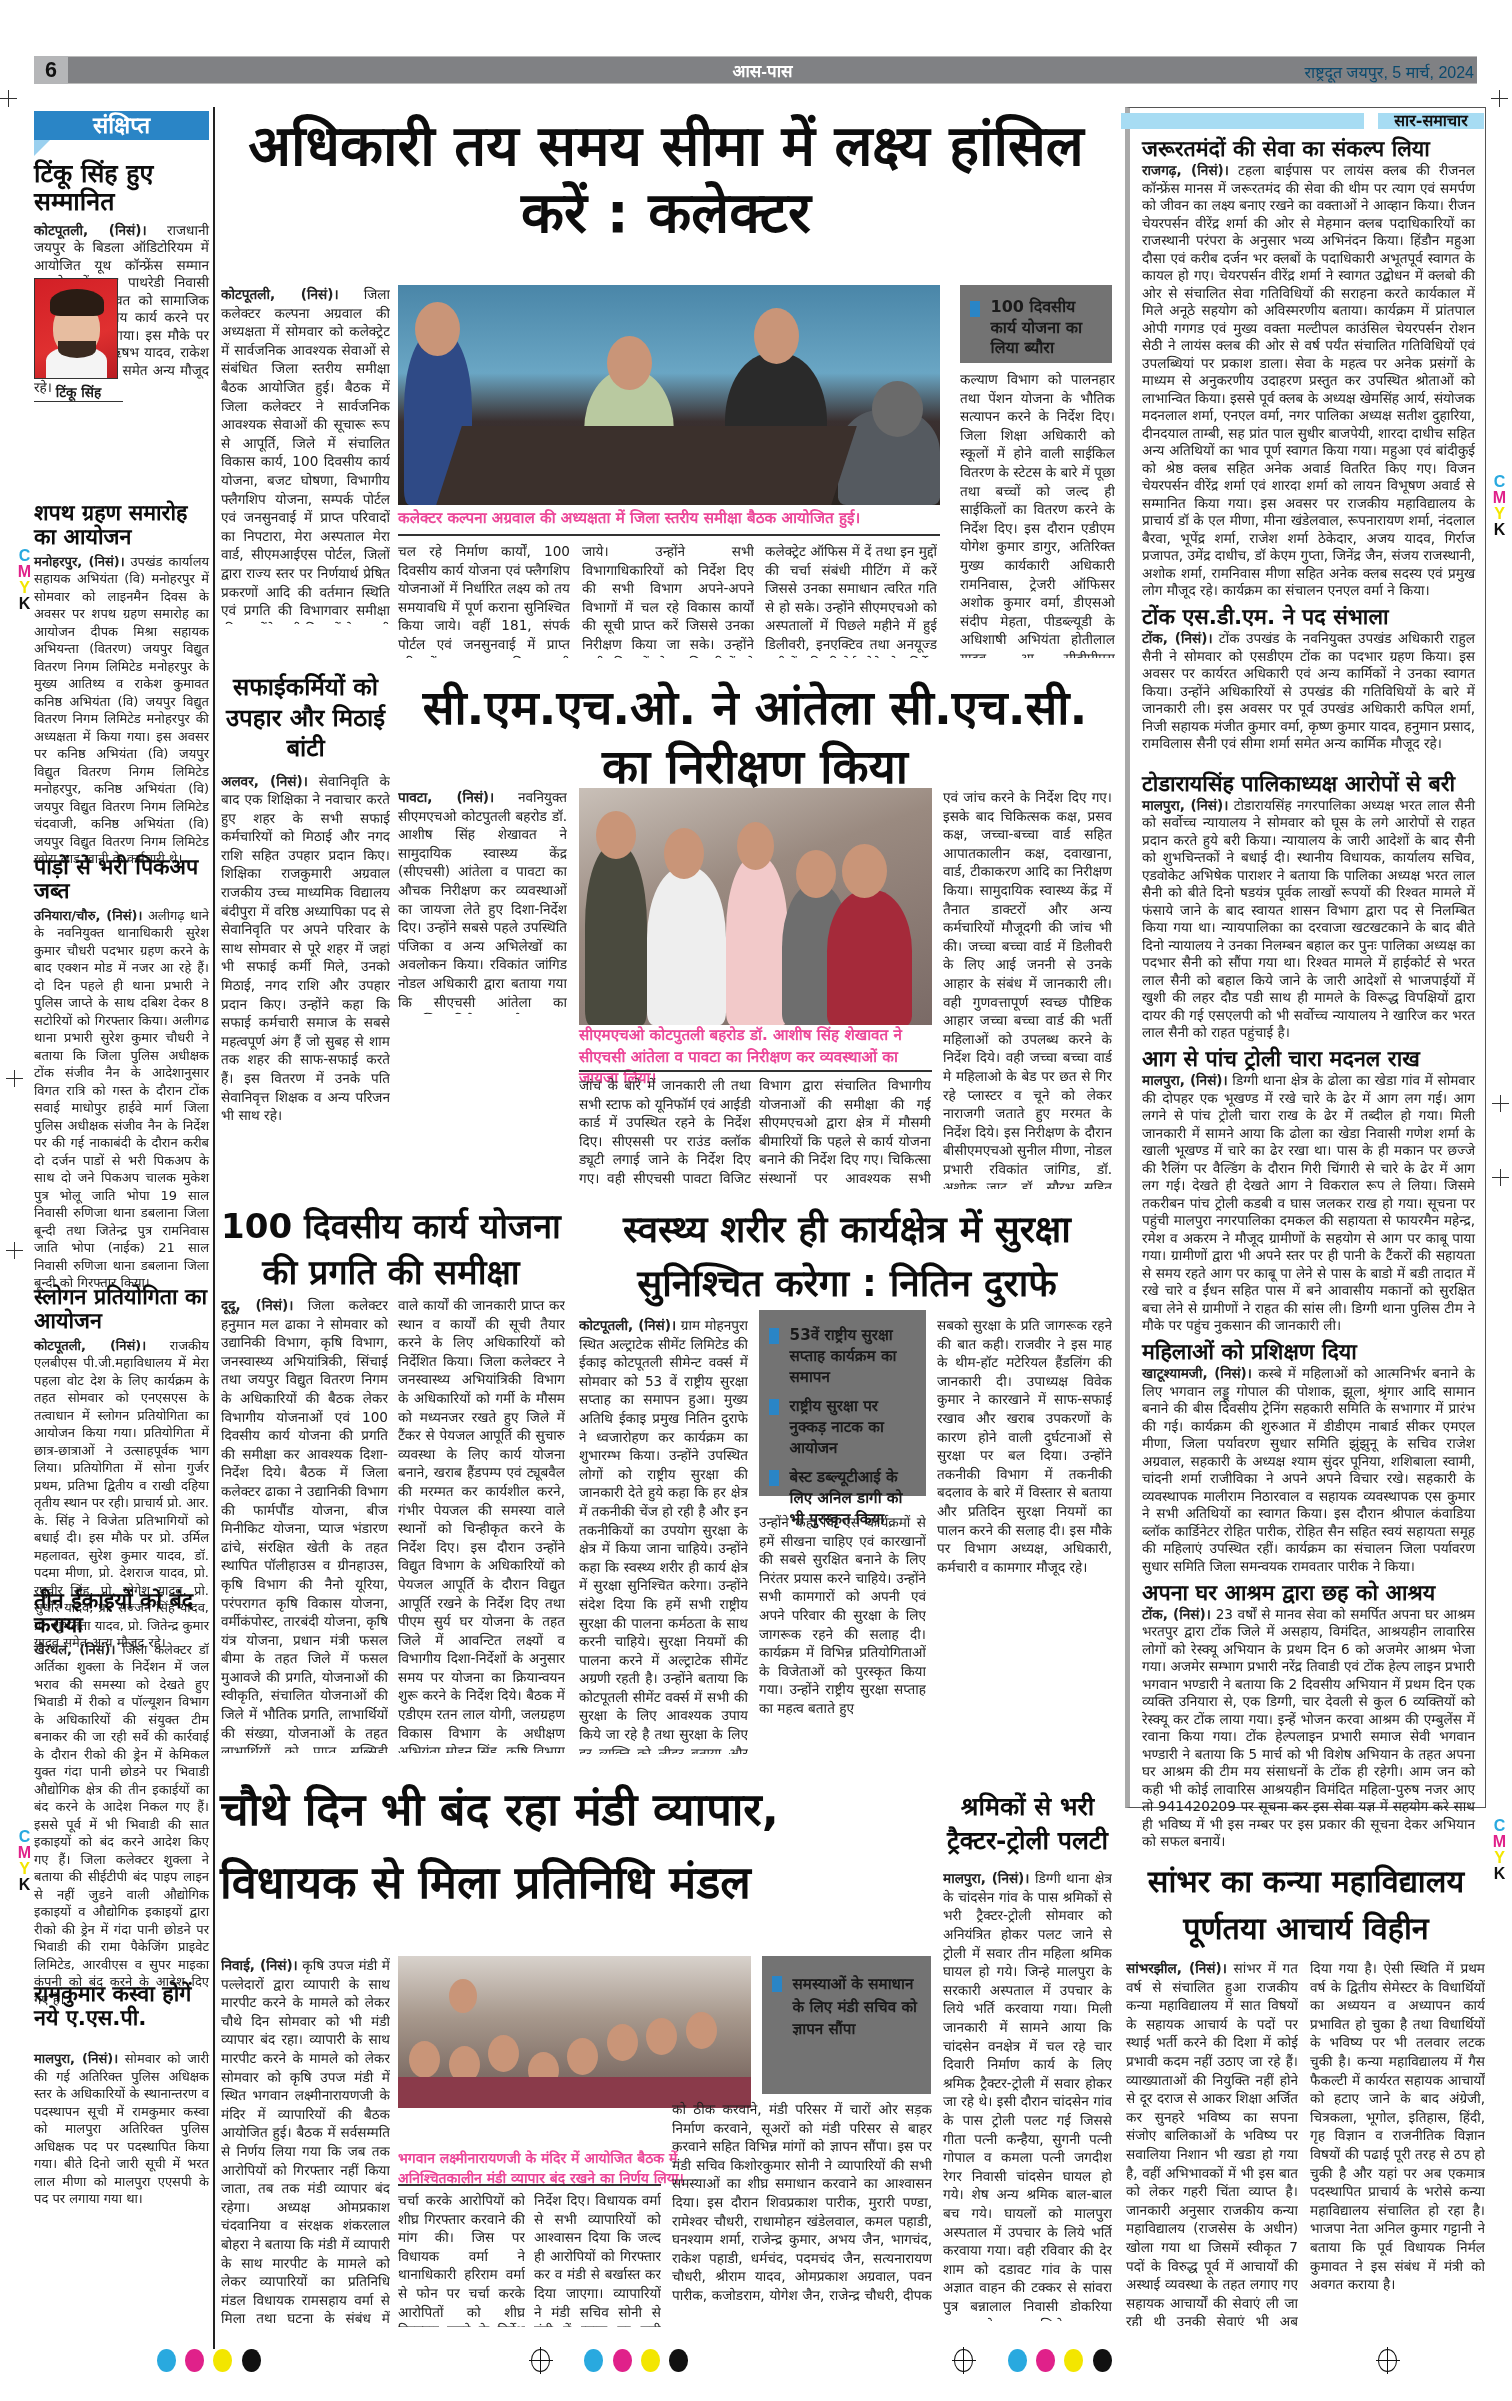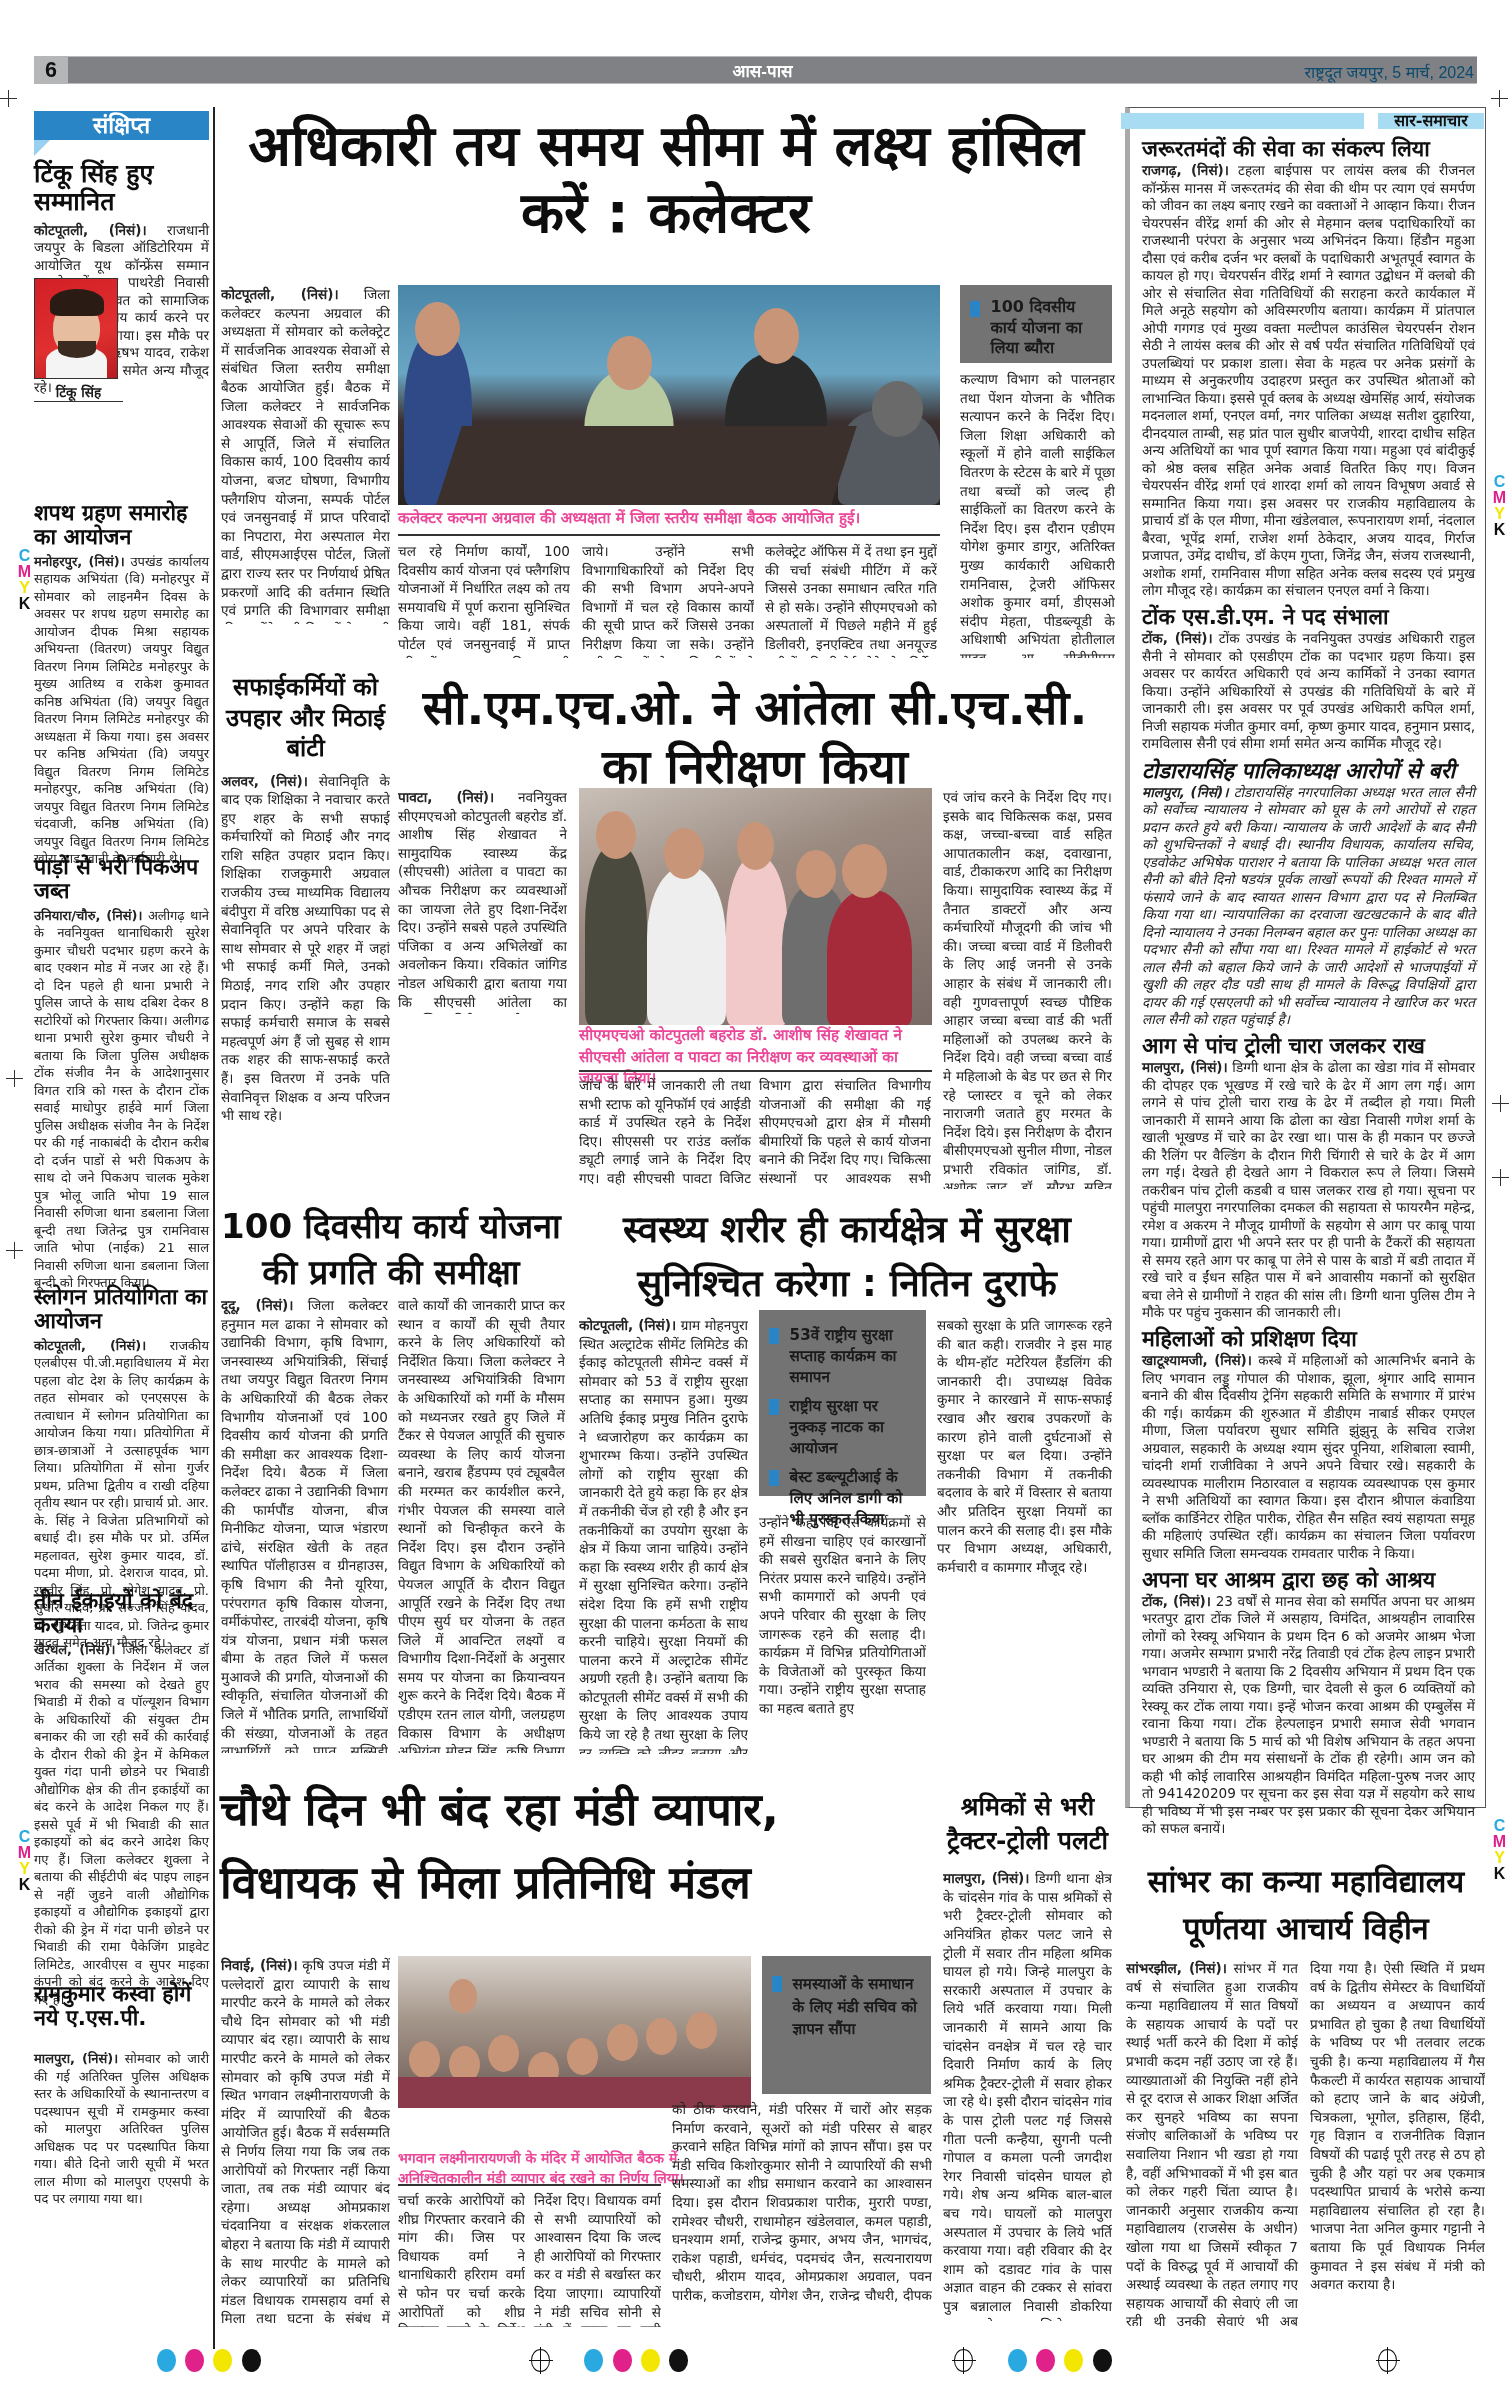--- a/index.html
+++ b/index.html
@@ -279,26 +279,26 @@
 
 <div class="col" style="left:1142px;top:136px;width:333px;">
   <div>
     <div class="r-h">जरूरतमंदों की सेवा का संकल्प लिया</div>
     <div class="r-t"><b>राजगढ़, (निसं)।</b> <span>टहला बाईपास पर लायंस क्लब की रीजनल कॉन्फ्रेंस मानस में जरूरतमंद की सेवा की थीम पर त्याग एवं समर्पण को जीवन का लक्ष्य बनाए रखने का वक्ताओं ने आव्हान किया। रीजन चेयरपर्सन वीरेंद्र शर्मा की ओर से मेहमान क्लब पदाधिकारियों का राजस्थानी परंपरा के अनुसार भव्य अभिनंदन किया। हिंडौन महुआ दौसा एवं करीब दर्जन भर क्लबों के पदाधिकारी अभूतपूर्व स्वागत के कायल हो गए। चेयरपर्सन वीरेंद्र शर्मा ने स्वागत उद्बोधन में क्लबो की ओर से संचालित सेवा गतिविधियों की सराहना करते कार्यकाल में मिले अनूठे सहयोग को अविस्मरणीय बताया। कार्यक्रम में प्रांतपाल ओपी गगगड एवं मुख्य वक्ता मल्टीपल काउंसिल चेयरपर्सन रोशन सेठी ने लायंस क्लब की ओर से वर्ष पर्यंत संचालित गतिविधियों एवं उपलब्धियां पर प्रकाश डाला। सेवा के महत्व पर अनेक प्रसंगों के माध्यम से अनुकरणीय उदाहरण प्रस्तुत कर उपस्थित श्रोताओं को लाभान्वित किया। इससे पूर्व क्लब के अध्यक्ष खेमसिंह आर्य, संयोजक मदनलाल शर्मा, एनएल वर्मा, नगर पालिका अध्यक्ष सतीश दुहारिया, दीनदयाल ताम्बी, सह प्रांत पाल सुधीर बाजपेयी, शारदा दाधीच सहित अन्य अतिथियों का भाव पूर्ण स्वागत किया गया। महुआ एवं बांदीकुई को श्रेष्ठ क्लब सहित अनेक अवार्ड वितरित किए गए। विजन चेयरपर्सन वीरेंद्र शर्मा एवं शारदा शर्मा को लायन विभूषण अवार्ड से सम्मानित किया गया। इस अवसर पर राजकीय महाविद्यालय के प्राचार्य डॉ के एल मीणा, मीना खंडेलवाल, रूपनारायण शर्मा, नंदलाल बैरवा, भूपेंद्र शर्मा, राजेश शर्मा ठेकेदार, अजय यादव, गिर्राज प्रजापत, उमेंद्र दाधीच, डॉ केएम गुप्ता, जिनेंद्र जैन, संजय राजस्थानी, अशोक शर्मा, रामनिवास मीणा सहित अनेक क्लब सदस्य एवं प्रमुख लोग मौजूद रहे। कार्यक्रम का संचालन एनएल वर्मा ने किया।</span></div>
   </div>
   <div style="margin-top:4.5px;">
     <div class="r-h">टोंक एस.डी.एम. ने पद संभाला</div>
     <div class="r-t"><b>टोंक, (निसं)।</b> <span>टोंक उपखंड के नवनियुक्त उपखंड अधिकारी राहुल सैनी ने सोमवार को एसडीएम टोंक का पदभार ग्रहण किया। इस अवसर पर कार्यरत अधिकारी एवं अन्य कार्मिकों ने उनका स्वागत किया। उन्होंने अधिकारियों से उपखंड की गतिविधियों के बारे में जानकारी ली। इस अवसर पर पूर्व उपखंड अधिकारी कपिल शर्मा, निजी सहायक मंजीत कुमार वर्मा, कृष्ण कुमार यादव, हनुमान प्रसाद, रामविलास सैनी एवं सीमा शर्मा समेत अन्य कार्मिक मौजूद रहे।</span></div>
   </div>
-  <div style="margin-top:5px;font-style:italic;">
+  <div style="margin-top:18px;">
     <div class="r-h">टोडारायसिंह पालिकाध्यक्ष आरोपों से बरी</div>
     <div class="r-t"><b>मालपुरा, (निसं)।</b> <span>टोडारायसिंह नगरपालिका अध्यक्ष भरत लाल सैनी को सर्वोच्च न्यायालय ने सोमवार को घूस के लगे आरोपों से राहत प्रदान करते हुये बरी किया। न्यायालय के जारी आदेशों के बाद सैनी को शुभचिन्तकों ने बधाई दी। स्थानीय विधायक, कार्यालय सचिव, एडवोकेट अभिषेक पाराशर ने बताया कि पालिका अध्यक्ष भरत लाल सैनी को बीते दिनो षडयंत्र पूर्वक लाखों रूपयों की रिश्वत मामले में फंसाये जाने के बाद स्वायत शासन विभाग द्वारा पद से निलम्बित किया गया था। न्यायपालिका का दरवाजा खटखटकाने के बाद बीते दिनो न्यायालय ने उनका निलम्बन बहाल कर पुनः पालिका अध्यक्ष का पदभार सैनी को सौंपा गया था। रिश्वत मामले में हाईकोर्ट से भरत लाल सैनी को बहाल किये जाने के जारी आदेशों से भाजपाईयों में खुशी की लहर दौड पडी साथ ही मामले के विरूद्ध विपक्षियों द्वारा दायर की गई एसएलपी को भी सर्वोच्च न्यायालय ने खारिज कर भरत लाल सैनी को राहत पहुंचाई है।</span></div>
   </div>
   <div style="margin-top:4.5px;">
-    <div class="r-h">आग से पांच ट्रोली चारा जलकर राख</div>
+    <div class="r-h">आग से पांच ट्रोली चारा मदनल राख</div>
     <div class="r-t"><b>मालपुरा, (निसं)।</b> <span>डिग्गी थाना क्षेत्र के ढोला का खेडा गांव में सोमवार की दोपहर एक भूखण्ड में रखे चारे के ढेर में आग लग गई। आग लगने से पांच ट्रोली चारा राख के ढेर में तब्दील हो गया। मिली जानकारी में सामने आया कि ढोला का खेडा निवासी गणेश शर्मा के खाली भूखण्ड में चारे का ढेर रखा था। पास के ही मकान पर छज्जे की रैलिंग पर वैल्डिंग के दौरान गिरी चिंगारी से चारे के ढेर में आग लग गई। देखते ही देखते आग ने विकराल रूप ले लिया। जिसमे तकरीबन पांच ट्रोली कडबी व घास जलकर राख हो गया। सूचना पर पहुंची मालपुरा नगरपालिका दमकल की सहायता से फायरमैन महेन्द्र, रमेश व अकरम ने मौजूद ग्रामीणों के सहयोग से आग पर काबू पाया गया। ग्रामीणों द्वारा भी अपने स्तर पर ही पानी के टैंकरों की सहायता से समय रहते आग पर काबू पा लेने से पास के बाडो में बडी तादात में रखे चारे व ईंधन सहित पास में बने आवासीय मकानों को सुरक्षित बचा लेने से ग्रामीणों ने राहत की सांस ली। डिग्गी थाना पुलिस टीम ने मौके पर पहुंच नुकसान की जानकारी ली।</span></div>
   </div>
   <div style="margin-top:4.5px;">
     <div class="r-h">महिलाओं को प्रशिक्षण दिया</div>
     <div class="r-t"><b>खाटूश्यामजी, (निसं)।</b> <span>कस्बे में महिलाओं को आत्मनिर्भर बनाने के लिए भगवान लड्डू गोपाल की पोशाक, झूला, श्रृंगार आदि सामान बनाने की बीस दिवसीय ट्रेनिंग सहकारी समिति के सभागार में प्रारंभ की गई। कार्यक्रम की शुरुआत में डीडीएम नाबार्ड सीकर एमएल मीणा, जिला पर्यावरण सुधार समिति झुंझुनू के सचिव राजेश अग्रवाल, सहकारी के अध्यक्ष श्याम सुंदर पूनिया, शशिबाला स्वामी, चांदनी शर्मा राजीविका ने अपने अपने विचार रखे। सहकारी के व्यवस्थापक मालीराम निठारवाल व सहायक व्यवस्थापक एस कुमार ने सभी अतिथियों का स्वागत किया। इस दौरान श्रीपाल कंवाडिया ब्लॉक कार्डिनेटर रोहित पारीक, रोहित सैन सहित स्वयं सहायता समूह की महिलाएं उपस्थित रहीं। कार्यक्रम का संचालन जिला पर्यावरण सुधार समिति जिला समन्वयक रामवतार पारीक ने किया।</span></div>
   </div>
   <div style="margin-top:4.5px;">
     <div class="r-h">अपना घर आश्रम द्वारा छह को आश्रय</div>
     <div class="r-t"><b>टोंक, (निसं)।</b> <span>23 वर्षों से मानव सेवा को समर्पित अपना घर आश्रम भरतपुर द्वारा टोंक जिले में असहाय, विमंदित, आश्रयहीन लावारिस लोगों को रेस्क्यू अभियान के प्रथम दिन 6 को अजमेर आश्रम भेजा गया। अजमेर सम्भाग प्रभारी नरेंद्र तिवाडी एवं टोंक हेल्प लाइन प्रभारी भगवान भण्डारी ने बताया कि 2 दिवसीय अभियान में प्रथम दिन एक व्यक्ति उनियारा से, एक डिग्गी, चार देवली से कुल 6 व्यक्तियों को रेस्क्यू कर टोंक लाया गया। इन्हें भोजन करवा आश्रम की एम्बुलेंस में रवाना किया गया। टोंक हेल्पलाइन प्रभारी समाज सेवी भगवान भण्डारी ने बताया कि 5 मार्च को भी विशेष अभियान के तहत अपना घर आश्रम की टीम मय संसाधनों के टोंक ही रहेगी। आम जन को कही भी कोई लावारिस आश्रयहीन विमंदित महिला-पुरुष नजर आए तो 941420209 पर सूचना कर इस सेवा यज्ञ में सहयोग करे साथ ही भविष्य में भी इस नम्बर पर इस प्रकार की सूचना देकर अभियान को सफल बनायें।</span></div>
   </div>

